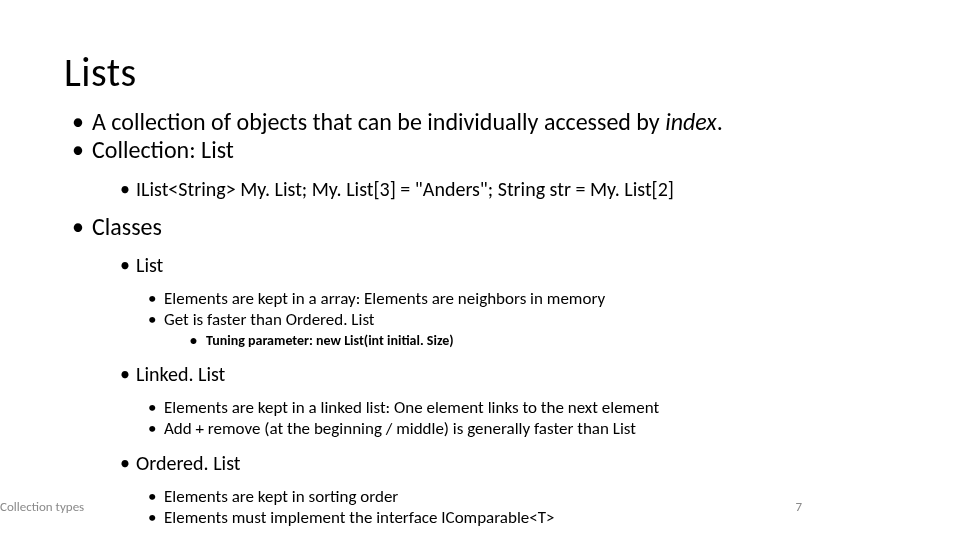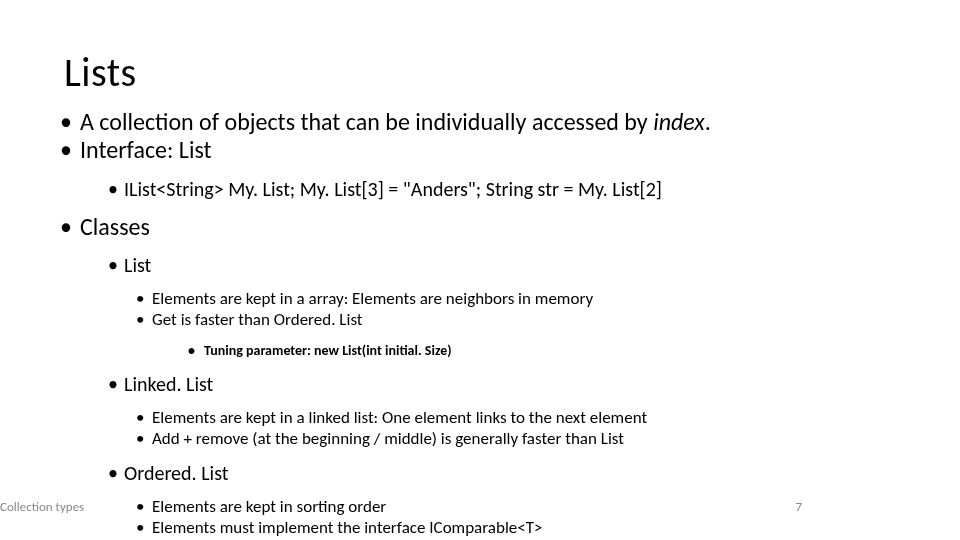--- a/index.html
+++ b/index.html
@@ -21,21 +21,21 @@
   .title {
     position: absolute;
     left: 64px;
     top: 48px;
     font-size: 40px;
     font-weight: 400;
     letter-spacing: 0.5px;
   }
   .body {
     position: absolute;
-    left: 52px;
+    left: 64px;
     top: 108px;
     width: 840px;
   }
   .lvl1 {
     font-size: 24px;
     line-height: 1.18;
     margin: 0;
     padding-left: 28px;
     position: relative;
   }
@@ -69,21 +69,21 @@
   .lvl3::before {
     content: "•";
     position: absolute;
     left: 84px;
     top: 0;
   }
   .lvl4 {
     font-size: 14px;
     font-weight: 600;
     line-height: 1.25;
-    margin: 12px;
+    margin: 2px;
     padding-left: 140px;
     position: relative;
   }
   .lvl4::before {
     content: "•";
     position: absolute;
     left: 124px;
     top: 0;
   }
   .em { font-style: italic; }
@@ -109,21 +109,21 @@
 <div class="slide">
 
   <div class="title">Lists</div>
 
   <div class="body">
 
     <p class="lvl1">
       <span>A collection of objects that can be individually accessed by </span><span class="em">index</span><span>.</span>
     </p>
 
-    <p class="lvl1"><span>Interface: List</span></p>
+    <p class="lvl1"><span>Collection: List</span></p>
     <p class="lvl2"><span>IList&lt;String&gt; My. List;  My. List[3] = "Anders"; String str = My. List[2]</span></p>
 
     <p class="lvl1"><span>Classes</span></p>
 
     <p class="lvl2"><span>List</span></p>
     <p class="lvl3"><span>Elements are kept in a array: Elements are neighbors in memory</span></p>
     <p class="lvl3"><span>Get is faster than Ordered. List</span></p>
     <p class="lvl4"><span>Tuning parameter: new List(int initial. Size)</span></p>
 
     <p class="lvl2"><span>Linked. List</span></p>

